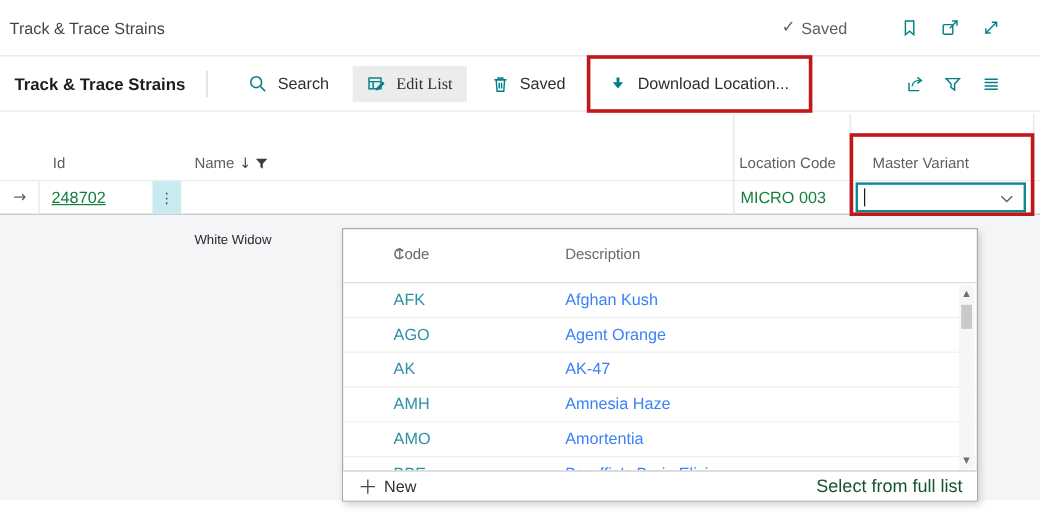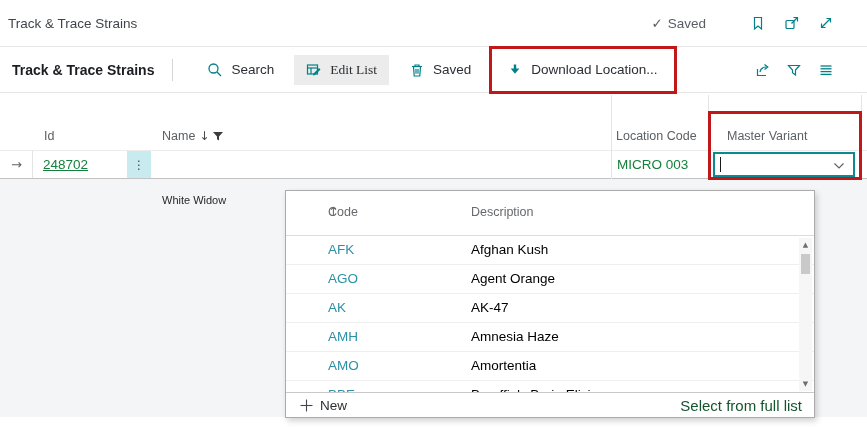--- a/index.html
+++ b/index.html
@@ -59,21 +59,21 @@
   .gray-area { position:absolute; top:179px; left:0; width:867px; height:238px; background:#f4f5f7; }
 
   
   .dropdown { position:absolute; left:285px; top:190px; width:530px; height:228px; background:#fff;
     border:1px solid #ababab; box-shadow:2px 3px 6px rgba(0,0,0,.18); z-index:5; }
   .dd-header { position:relative; height:45px; border-bottom:1px solid #dcdcdc; }
   .dd-header span { position:absolute; bottom:8px; font-size:12.5px; color:#66696d; display:flex; gap:4px; }
   .dd-hdr-code { left:42px; } .dd-hdr-desc { left:185px; }
   .dd-row { position:relative; height:29px; border-bottom:1px solid #efefef; cursor:pointer; }
   .dd-code { position:absolute; left:42px; line-height:28px; font-size:13.5px; color:#2b91a5; }
-  .dd-desc { position:absolute; left:185px; line-height:28px; font-size:13.5px; color:#000000; }
+  .dd-desc { position:absolute; left:185px; line-height:28px; font-size:13.5px; color:#3b82f6; }
   .dd-partial { height:13px; overflow:hidden; }
   .dd-partial .dd-row { border-bottom:none; }
   .dd-footer { position:absolute; bottom:0; left:0; right:0; height:25px; border-top:1px solid #c9c9c9;
     display:flex; align-items:center; justify-content:space-between; padding:0 12px 0 14px; background:#fff; }
   .dd-new { display:flex; align-items:center; gap:7px; font-size:13.5px; color:#2c2f33; cursor:pointer; }
   .dd-select-link { font-size:15px; color:#14532d; cursor:pointer; }
   .dd-scrollbar { position:absolute; right:2px; top:47px; width:13px; height:153px; background:#f6f6f6; cursor:pointer; }
   .sb-arrow { position:absolute; left:0; width:13px; text-align:center; font-size:7px; color:#6d6d6d;
     font-family:"DejaVu Sans", sans-serif; }
   .sb-up { top:3px; } .sb-down { bottom:3px; }

